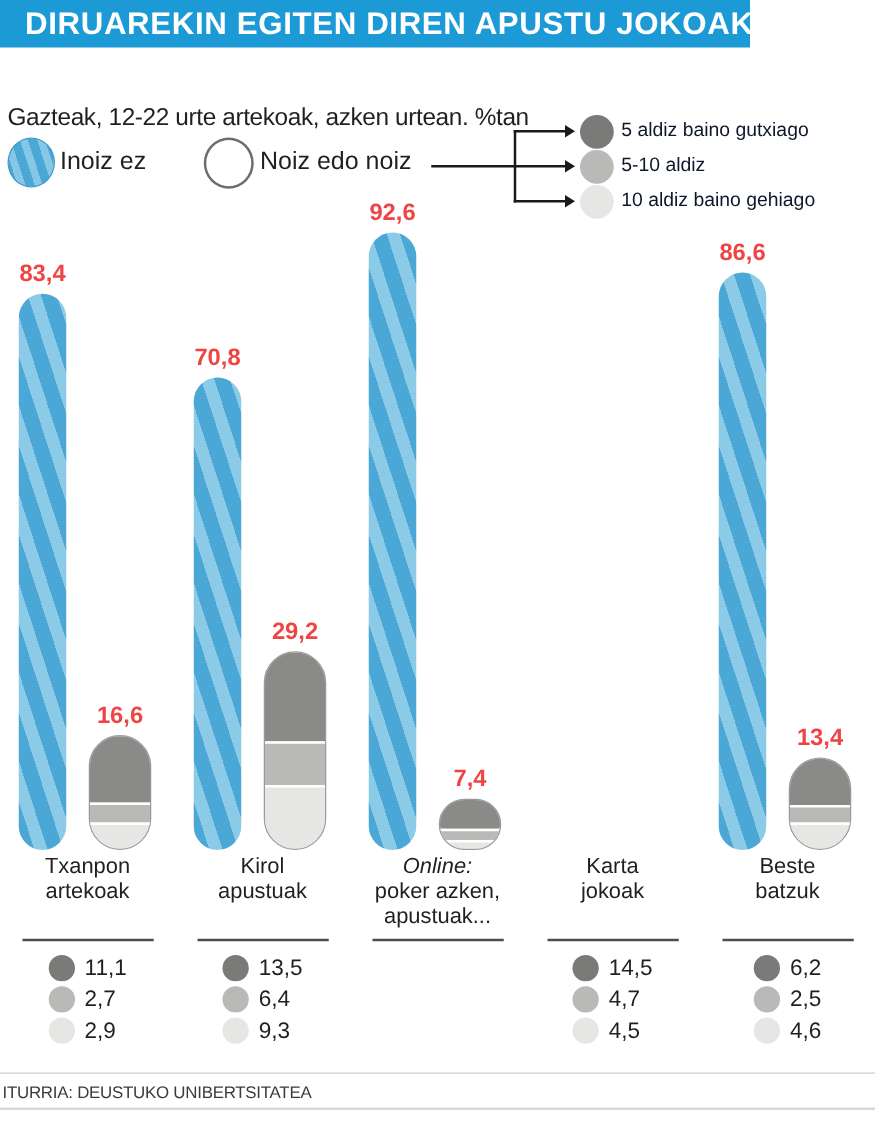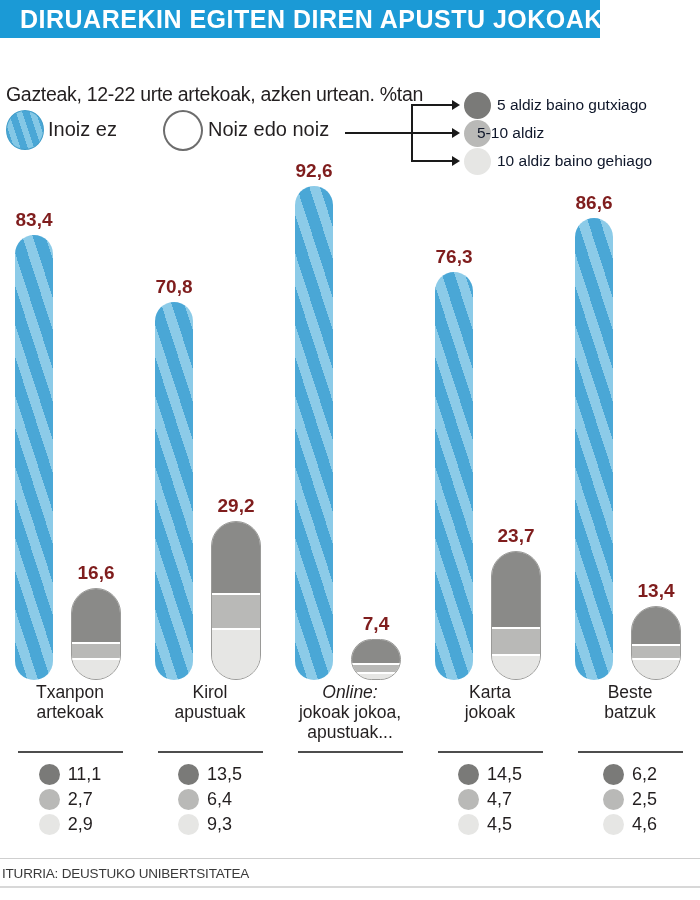--- a/index.html
+++ b/index.html
@@ -70,21 +70,21 @@
     border-radius:999px;overflow:hidden;
     border:1px solid #9a9a98;
     background:#e3e3e1;
     display:flex;flex-direction:column;
   }
   .seg{width:100%;}
   .seg-dark{background:#8a8a88;}
   .seg-mid{background:#b9b9b7;border-top:2px solid #ffffff;}
   .seg-light{background:#e6e6e4;border-top:2px solid #ffffff;}
   .vlabel{
-    position:absolute;font-size:19px;font-weight:bold;color:#7f1d1d;
+    position:absolute;font-size:19px;font-weight:bold;color:#ef4444;
     white-space:nowrap;text-align:center;
   }
   
   .cats{position:absolute;left:0;top:682px;width:700px;height:175px;}
   .cat{position:absolute;top:0;text-align:center;}
   .cat-name{font-size:17.5px;color:#231f20;line-height:20px;}
   .cat-name .it{font-style:italic;}
   .cat-rule{height:2px;background:#4d4d4d;margin:7px auto 0;}
   .cat-rows{margin-top:9px;display:inline-block;text-align:left;}
   .cat-row{display:flex;align-items:center;height:25px;}
@@ -119,21 +119,21 @@
   <div class="conn" style="left:411px;top:40px;width:42px;height:2px;"></div>
   <div class="arrow" style="left:452px;top:36px;"></div>
 
   <div class="conn" style="left:411px;top:68px;width:42px;height:2px;"></div>
   <div class="arrow" style="left:452px;top:64px;"></div>
 
   <div class="sub-dot" style="left:464px;top:0px;background:#7a7a78;"></div>
   <div class="sub-label" style="left:497px;top:4px;">5 aldiz baino gutxiago</div>
 
   <div class="sub-dot" style="left:464px;top:28px;background:#b9b9b7;"></div>
-  <div class="sub-label" style="left:477px;top:32px;">5-10 aldiz</div>
+  <div class="sub-label" style="left:497px;top:32px;">5-10 aldiz</div>
 
   <div class="sub-dot" style="left:464px;top:56px;background:#e6e6e4;"></div>
   <div class="sub-label" style="left:497px;top:60px;">10 aldiz baino gehiago</div>
 </div>
 
 <div class="plot">
 
   <div class="group" style="left:0px;width:140px;height:500px;">
     <div class="vlabel" style="left:10px;bottom:449px;width:48px;">83,4</div>
     <div class="bar bar-blue" style="left:15px;width:38px;height:445px;"></div>
@@ -163,31 +163,20 @@
     <div class="bar bar-blue" style="left:15px;width:38px;height:494px;"></div>
 
     <div class="vlabel" style="left:72px;bottom:45px;width:48px;">7,4</div>
     <div class="bar bar-grey" style="left:71px;width:50px;height:41px;">
       <div class="seg seg-dark" style="height:66.2%;"></div>
       <div class="seg seg-mid" style="height:18.9%;"></div>
       <div class="seg seg-light" style="height:14.9%;"></div>
     </div>
   </div>
 
-  <div class="group" style="left:420px;width:140px;height:500px;">
-    <div class="vlabel" style="left:10px;bottom:412px;width:48px;">76,3</div>
-    <div class="bar bar-blue" style="left:15px;width:38px;height:408px;"></div>
-
-    <div class="vlabel" style="left:72px;bottom:133px;width:48px;">23,7</div>
-    <div class="bar bar-grey" style="left:71px;width:50px;height:129px;">
-      <div class="seg seg-dark" style="height:61.2%;"></div>
-      <div class="seg seg-mid" style="height:19.8%;"></div>
-      <div class="seg seg-light" style="height:19.0%;"></div>
-    </div>
-  </div>
 
   <div class="group" style="left:560px;width:140px;height:500px;">
     <div class="vlabel" style="left:10px;bottom:466px;width:48px;">86,6</div>
     <div class="bar bar-blue" style="left:15px;width:38px;height:462px;"></div>
 
     <div class="vlabel" style="left:72px;bottom:78px;width:48px;">13,4</div>
     <div class="bar bar-grey" style="left:71px;width:50px;height:74px;">
       <div class="seg seg-dark" style="height:53.7%;"></div>
       <div class="seg seg-mid" style="height:18.7%;"></div>
       <div class="seg seg-light" style="height:27.6%;"></div>
@@ -237,21 +226,21 @@
       <div class="cat-row">
         <span class="cat-dot" style="background:#e6e6e4;"></span>
         <span class="cat-val">9,3</span>
       </div>
     </div>
   </div>
 
   <div class="cat" style="left:280px;width:140px;">
     <div class="cat-name">
       <div class="it">Online:</div>
-      <div>jokoak jokoa,</div>
+      <div>poker azken,</div>
       <div>apustuak...</div>
     </div>
     <div class="cat-rule" style="width:105px;margin-top:9px;"></div>
   </div>
 
   <div class="cat" style="left:420px;width:140px;">
     <div class="cat-name">
       <div>Karta</div>
       <div>jokoak</div>
     </div>

